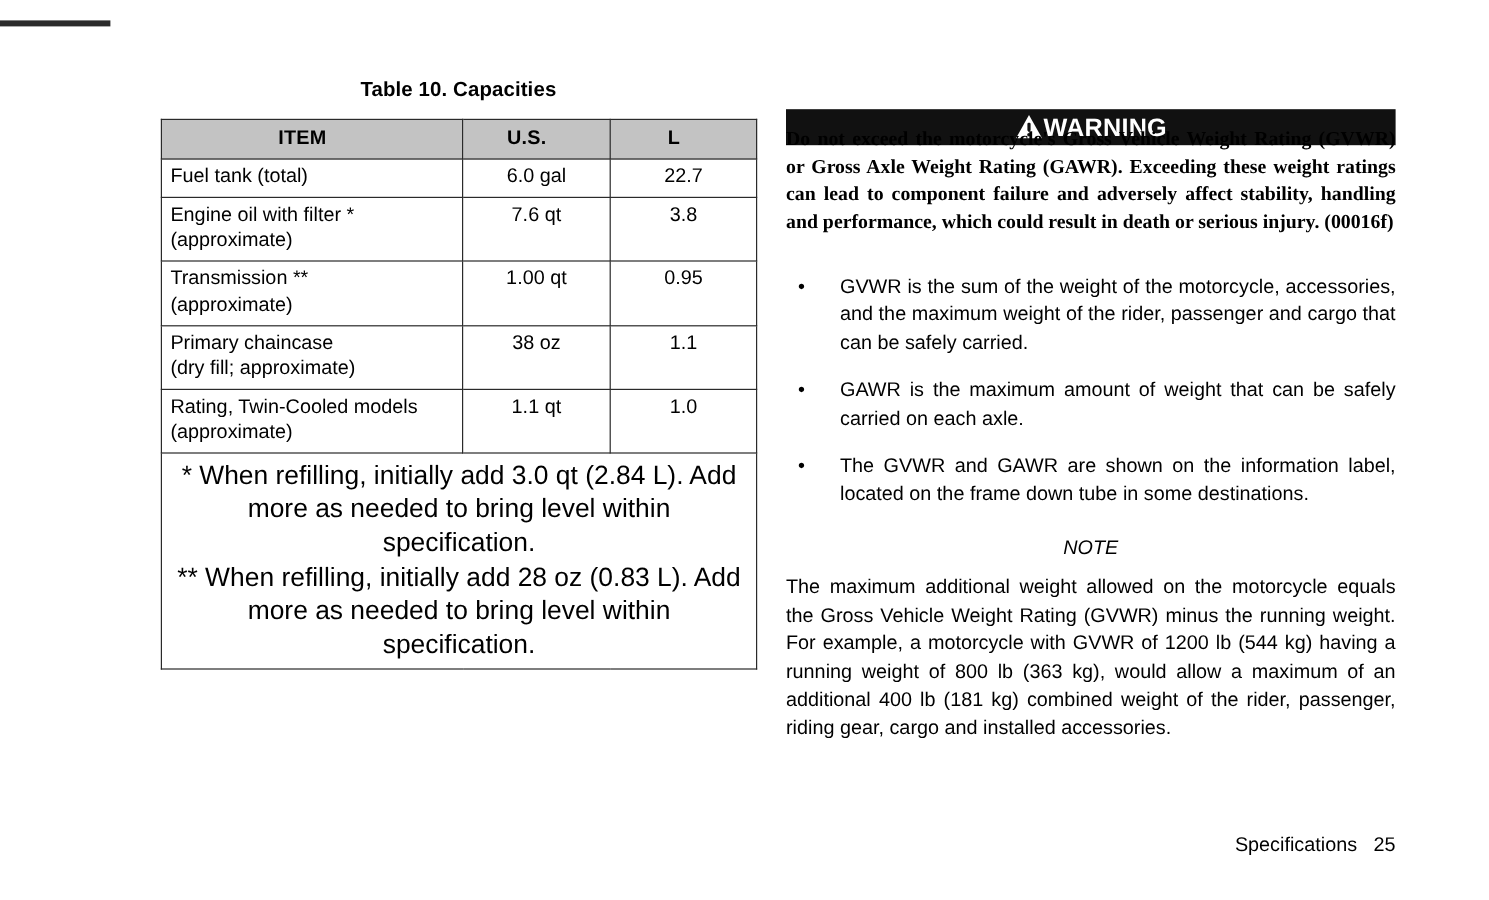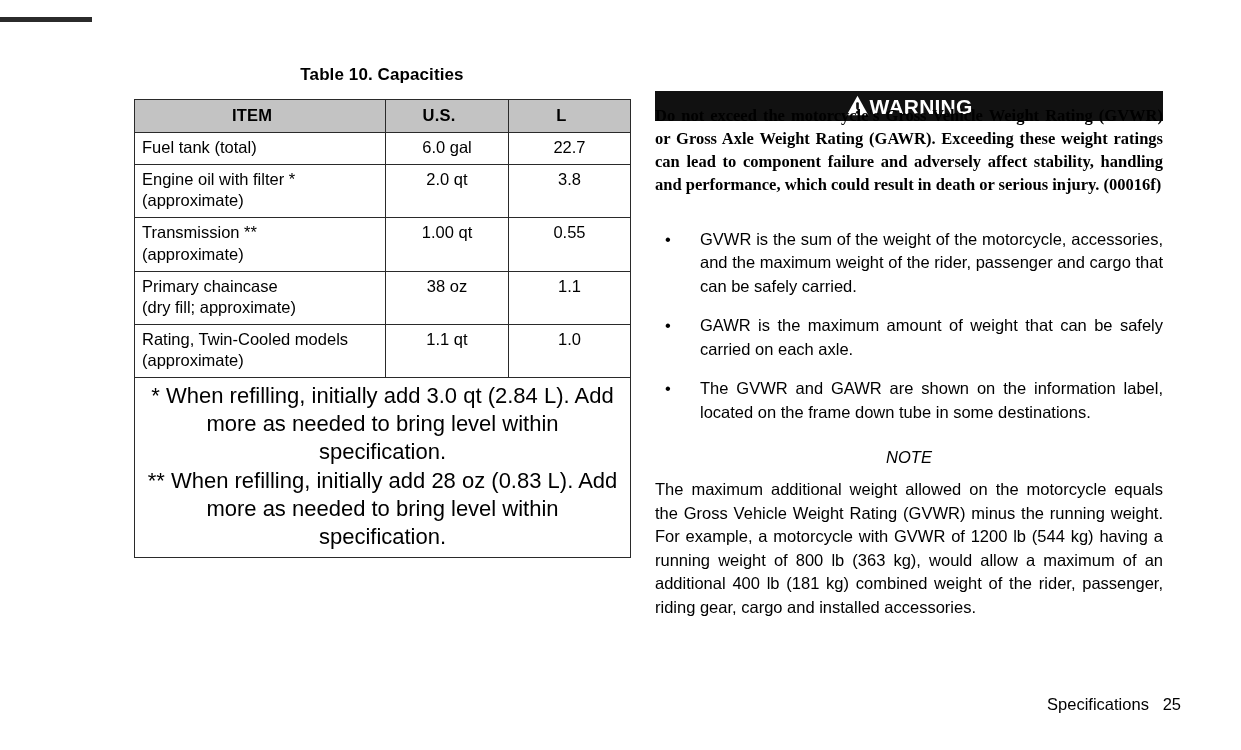--- a/index.html
+++ b/index.html
@@ -183,21 +183,21 @@
     width: 508px;
     font-size: 16.5px;
     line-height: 1.43;
     text-align: justify;
     text-justify: inter-word;
   }
 
   
   .footer {
     position: absolute;
-    right: 60px;
+    right: 78px;
     bottom: 36px;
     font-size: 16.5px;
     white-space: pre;
   }
 </style>
 </head>
 <body>
 
 <div class="scan-edge"></div>
 
@@ -224,30 +224,30 @@
           <span>Fuel tank (total)</span>
         </td>
         <td class="num">6.0 gal</td>
         <td class="num">22.7</td>
       </tr>
       <tr>
         <td class="item">
           <span>Engine oil with filter *</span>
           <span class="sub">(approximate)</span>
         </td>
-        <td class="num">2.0 qt</td>
+        <td class="num">7.6 qt</td>
         <td class="num">3.8</td>
       </tr>
       <tr>
         <td class="item">
           <span>Transmission **</span>
           <span class="sub">(approximate)</span>
         </td>
         <td class="num">1.00 qt</td>
-        <td class="num">0.55</td>
+        <td class="num">0.95</td>
       </tr>
       <tr>
         <td class="item">
           <span>Primary chaincase</span>
           <span class="sub">(dry fill; approximate)</span>
         </td>
         <td class="num">38 oz</td>
         <td class="num">1.1</td>
       </tr>
       <tr>

